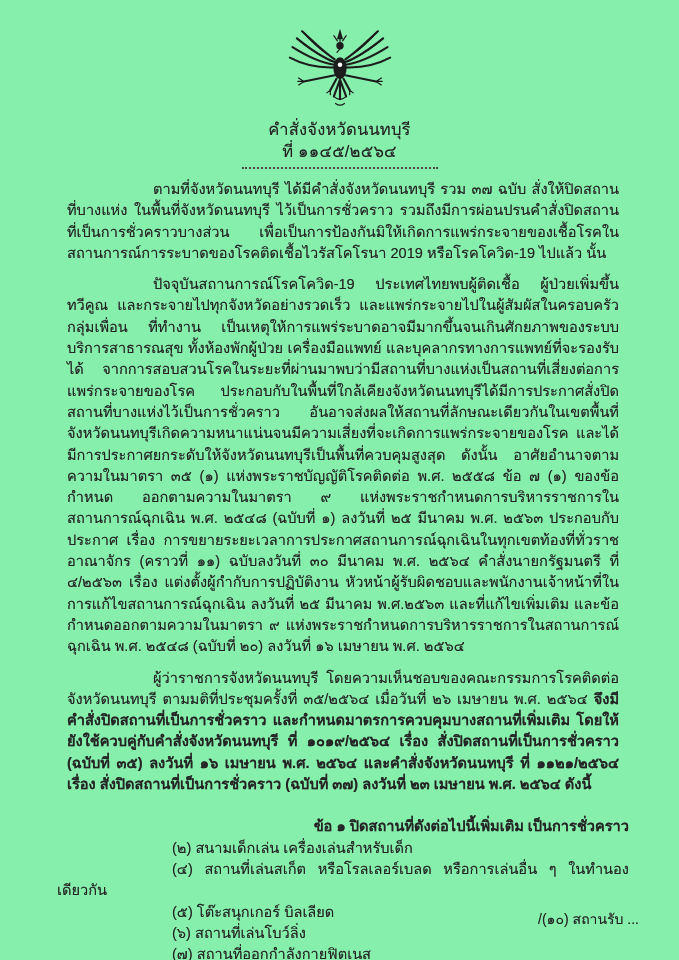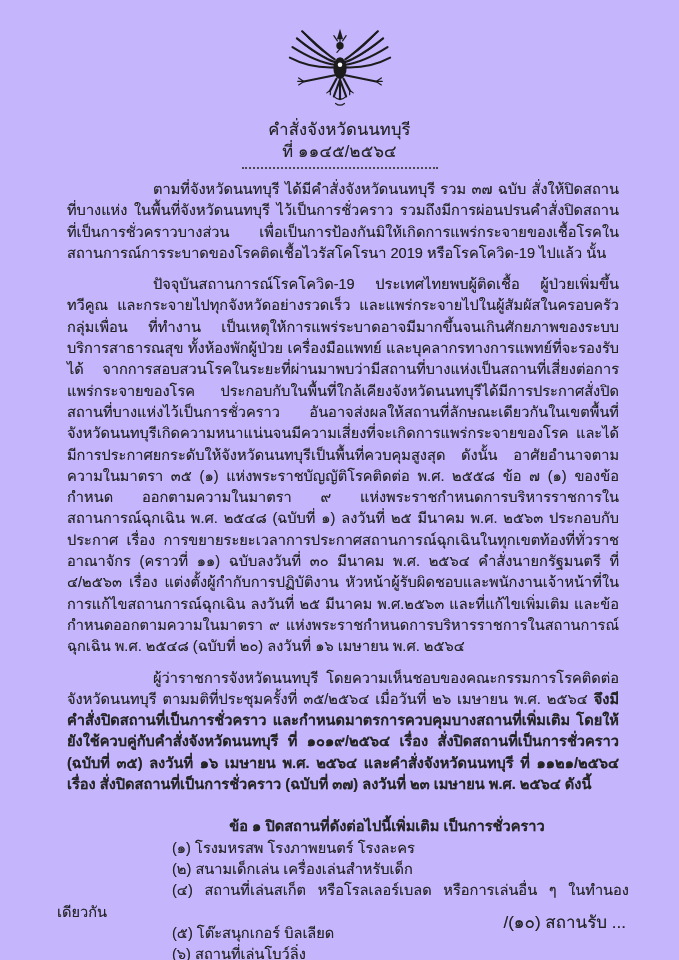--- a/index.html
+++ b/index.html
@@ -5,21 +5,21 @@
   html, body {
     margin: 0;
     padding: 0;
     background: #ffffff;
   }
   .page {
     position: relative;
     width: 679px;
     height: 960px;
     margin: 0 auto;
-    background: #c4b5fd;
+    background: #86efac;
     color: #242424;
     font-family: "Liberation Sans", "DejaVu Sans", sans-serif;
     overflow: hidden;
     text-shadow: 0 0 0.4px rgba(40,40,40,0.45); 
   }
   .emblem {
     width: 112px;
     height: 88px;
     margin: 26px auto 4px auto;
     display: block;
@@ -43,29 +43,29 @@
     line-height: 21.3px;
     text-align: justify;
   }
   p.para { margin: 10px; text-indent: 86px; }
   .mix { display: inline; }
   .bold { font-weight: bold; }
   p.clause-heading {
     margin: 21px 0 0 0;
     text-indent: 88px;
     font-weight: bold;
-    text-align: center;
+    text-align: right;
   }
   .items { margin-top: 0; }
   p.item { margin: 0; text-indent: 115px; }
   .footer-note {
     position: absolute;
-    right: 53px;
+    right: 40px;
     top: 908px;
-    font-size: 17px;
+    font-size: 14px;
     color: #242424;
     margin-left: 28px;
   }
   .g-ink { stroke: #1c1c1c; fill: none; stroke-width: 2.4; stroke-linecap: round; }
   .g-thin { stroke: #1c1c1c; fill: none; stroke-width: 1.4; stroke-linecap: round; }
   .g-fill { fill: #1c1c1c; stroke: none; }
 </style>
 </head>
 <body>
 
@@ -112,21 +112,20 @@
   <div class="dotted-divider"></div>
 
   <div class="body-text">
     <p class="para">ตามที่จังหวัดนนทบุรี ได้มีคำสั่งจังหวัดนนทบุรี รวม ๓๗ ฉบับ สั่งให้ปิดสถานที่บางแห่ง ในพื้นที่จังหวัดนนทบุรี ไว้เป็นการชั่วคราว รวมถึงมีการผ่อนปรนคำสั่งปิดสถานที่เป็นการชั่วคราวบางส่วน เพื่อเป็นการป้องกันมิให้เกิดการแพร่กระจายของเชื้อโรคในสถานการณ์การระบาดของโรคติดเชื้อไวรัสโคโรนา 2019 หรือโรคโควิด-19 ไปแล้ว นั้น</p>
     <p class="para">ปัจจุบันสถานการณ์โรคโควิด-19 ประเทศไทยพบผู้ติดเชื้อ ผู้ป่วยเพิ่มขึ้นทวีคูณ  และกระจายไปทุกจังหวัดอย่างรวดเร็ว และแพร่กระจายไปในผู้สัมผัสในครอบครัว กลุ่มเพื่อน ที่ทำงาน เป็นเหตุให้การแพร่ระบาดอาจมีมากขึ้นจนเกินศักยภาพของระบบบริการสาธารณสุข ทั้งห้องพักผู้ป่วย เครื่องมือแพทย์ และบุคลากรทางการแพทย์ที่จะรองรับได้ จากการสอบสวนโรคในระยะที่ผ่านมาพบว่ามีสถานที่บางแห่งเป็นสถานที่เสี่ยงต่อการแพร่กระจายของโรค ประกอบกับในพื้นที่ใกล้เคียงจังหวัดนนทบุรีได้มีการประกาศสั่งปิดสถานที่บางแห่งไว้เป็นการชั่วคราว อันอาจส่งผลให้สถานที่ลักษณะเดียวกันในเขตพื้นที่จังหวัดนนทบุรีเกิดความหนาแน่นจนมีความเสี่ยงที่จะเกิดการแพร่กระจายของโรค และได้มีการประกาศยกระดับให้จังหวัดนนทบุรีเป็นพื้นที่ควบคุมสูงสุด ดังนั้น อาศัยอำนาจตามความในมาตรา ๓๕ (๑) แห่งพระราชบัญญัติโรคติดต่อ พ.ศ. ๒๕๕๘ ข้อ ๗ (๑) ของข้อกำหนด ออกตามความในมาตรา ๙ แห่งพระราชกำหนดการบริหารราชการในสถานการณ์ฉุกเฉิน พ.ศ. ๒๕๔๘ (ฉบับที่ ๑) ลงวันที่ ๒๕ มีนาคม พ.ศ. ๒๕๖๓  ประกอบกับประกาศ เรื่อง การขยายระยะเวลาการประกาศสถานการณ์ฉุกเฉินในทุกเขตท้องที่ทั่วราชอาณาจักร (คราวที่ ๑๑)  ฉบับลงวันที่ ๓๐ มีนาคม พ.ศ. ๒๕๖๔ คำสั่งนายกรัฐมนตรี ที่ ๔/๒๕๖๓ เรื่อง แต่งตั้งผู้กำกับการปฏิบัติงาน หัวหน้าผู้รับผิดชอบและพนักงานเจ้าหน้าที่ในการแก้ไขสถานการณ์ฉุกเฉิน ลงวันที่ ๒๕ มีนาคม พ.ศ.๒๕๖๓ และที่แก้ไขเพิ่มเติม และข้อกำหนดออกตามความในมาตรา ๙ แห่งพระราชกำหนดการบริหารราชการในสถานการณ์ฉุกเฉิน พ.ศ. ๒๕๔๘ (ฉบับที่ ๒๐) ลงวันที่ ๑๖ เมษายน พ.ศ. ๒๕๖๔</p>
     <p class="para"><span class="mix">ผู้ว่าราชการจังหวัดนนทบุรี โดยความเห็นชอบของคณะกรรมการโรคติดต่อจังหวัดนนทบุรี ตามมติที่ประชุมครั้งที่ ๓๕/๒๕๖๔ เมื่อวันที่ ๒๖ เมษายน พ.ศ. ๒๕๖๔ </span><span class="mix bold">จึงมีคำสั่งปิดสถานที่เป็นการชั่วคราว และกำหนดมาตรการควบคุมบางสถานที่เพิ่มเติม โดยให้ยังใช้ควบคู่กับคำสั่งจังหวัดนนทบุรี ที่ ๑๐๑๙/๒๕๖๔ เรื่อง สั่งปิดสถานที่เป็นการชั่วคราว (ฉบับที่ ๓๕) ลงวันที่ ๑๖ เมษายน พ.ศ. ๒๕๖๔ และคำสั่งจังหวัดนนทบุรี ที่ ๑๑๒๑/๒๕๖๔ เรื่อง สั่งปิดสถานที่เป็นการชั่วคราว (ฉบับที่ ๓๗) ลงวันที่ ๒๓ เมษายน พ.ศ. ๒๕๖๔ ดังนี้</span></p>
 
     <p class="clause-heading">ข้อ ๑ ปิดสถานที่ดังต่อไปนี้เพิ่มเติม เป็นการชั่วคราว</p>
 
     <div class="items">
-      <p class="item">(๑) โรงมหรสพ โรงภาพยนตร์ โรงละคร</p>
       <p class="item">(๒) สนามเด็กเล่น เครื่องเล่นสำหรับเด็ก</p>
       <p class="item">(๔) สถานที่เล่นสเก็ต หรือโรลเลอร์เบลด หรือการเล่นอื่น ๆ ในทำนองเดียวกัน</p>
       <p class="item">(๕) โต๊ะสนุกเกอร์ บิลเลียด</p>
       <p class="item">(๖) สถานที่เล่นโบว์ลิ่ง</p>
       <p class="item">(๗) สถานที่ออกกำลังกายฟิตเนส</p>
 
     </div>
   </div>
 
   <div class="footer-note">/(๑๐) สถานรับ ...</div>

